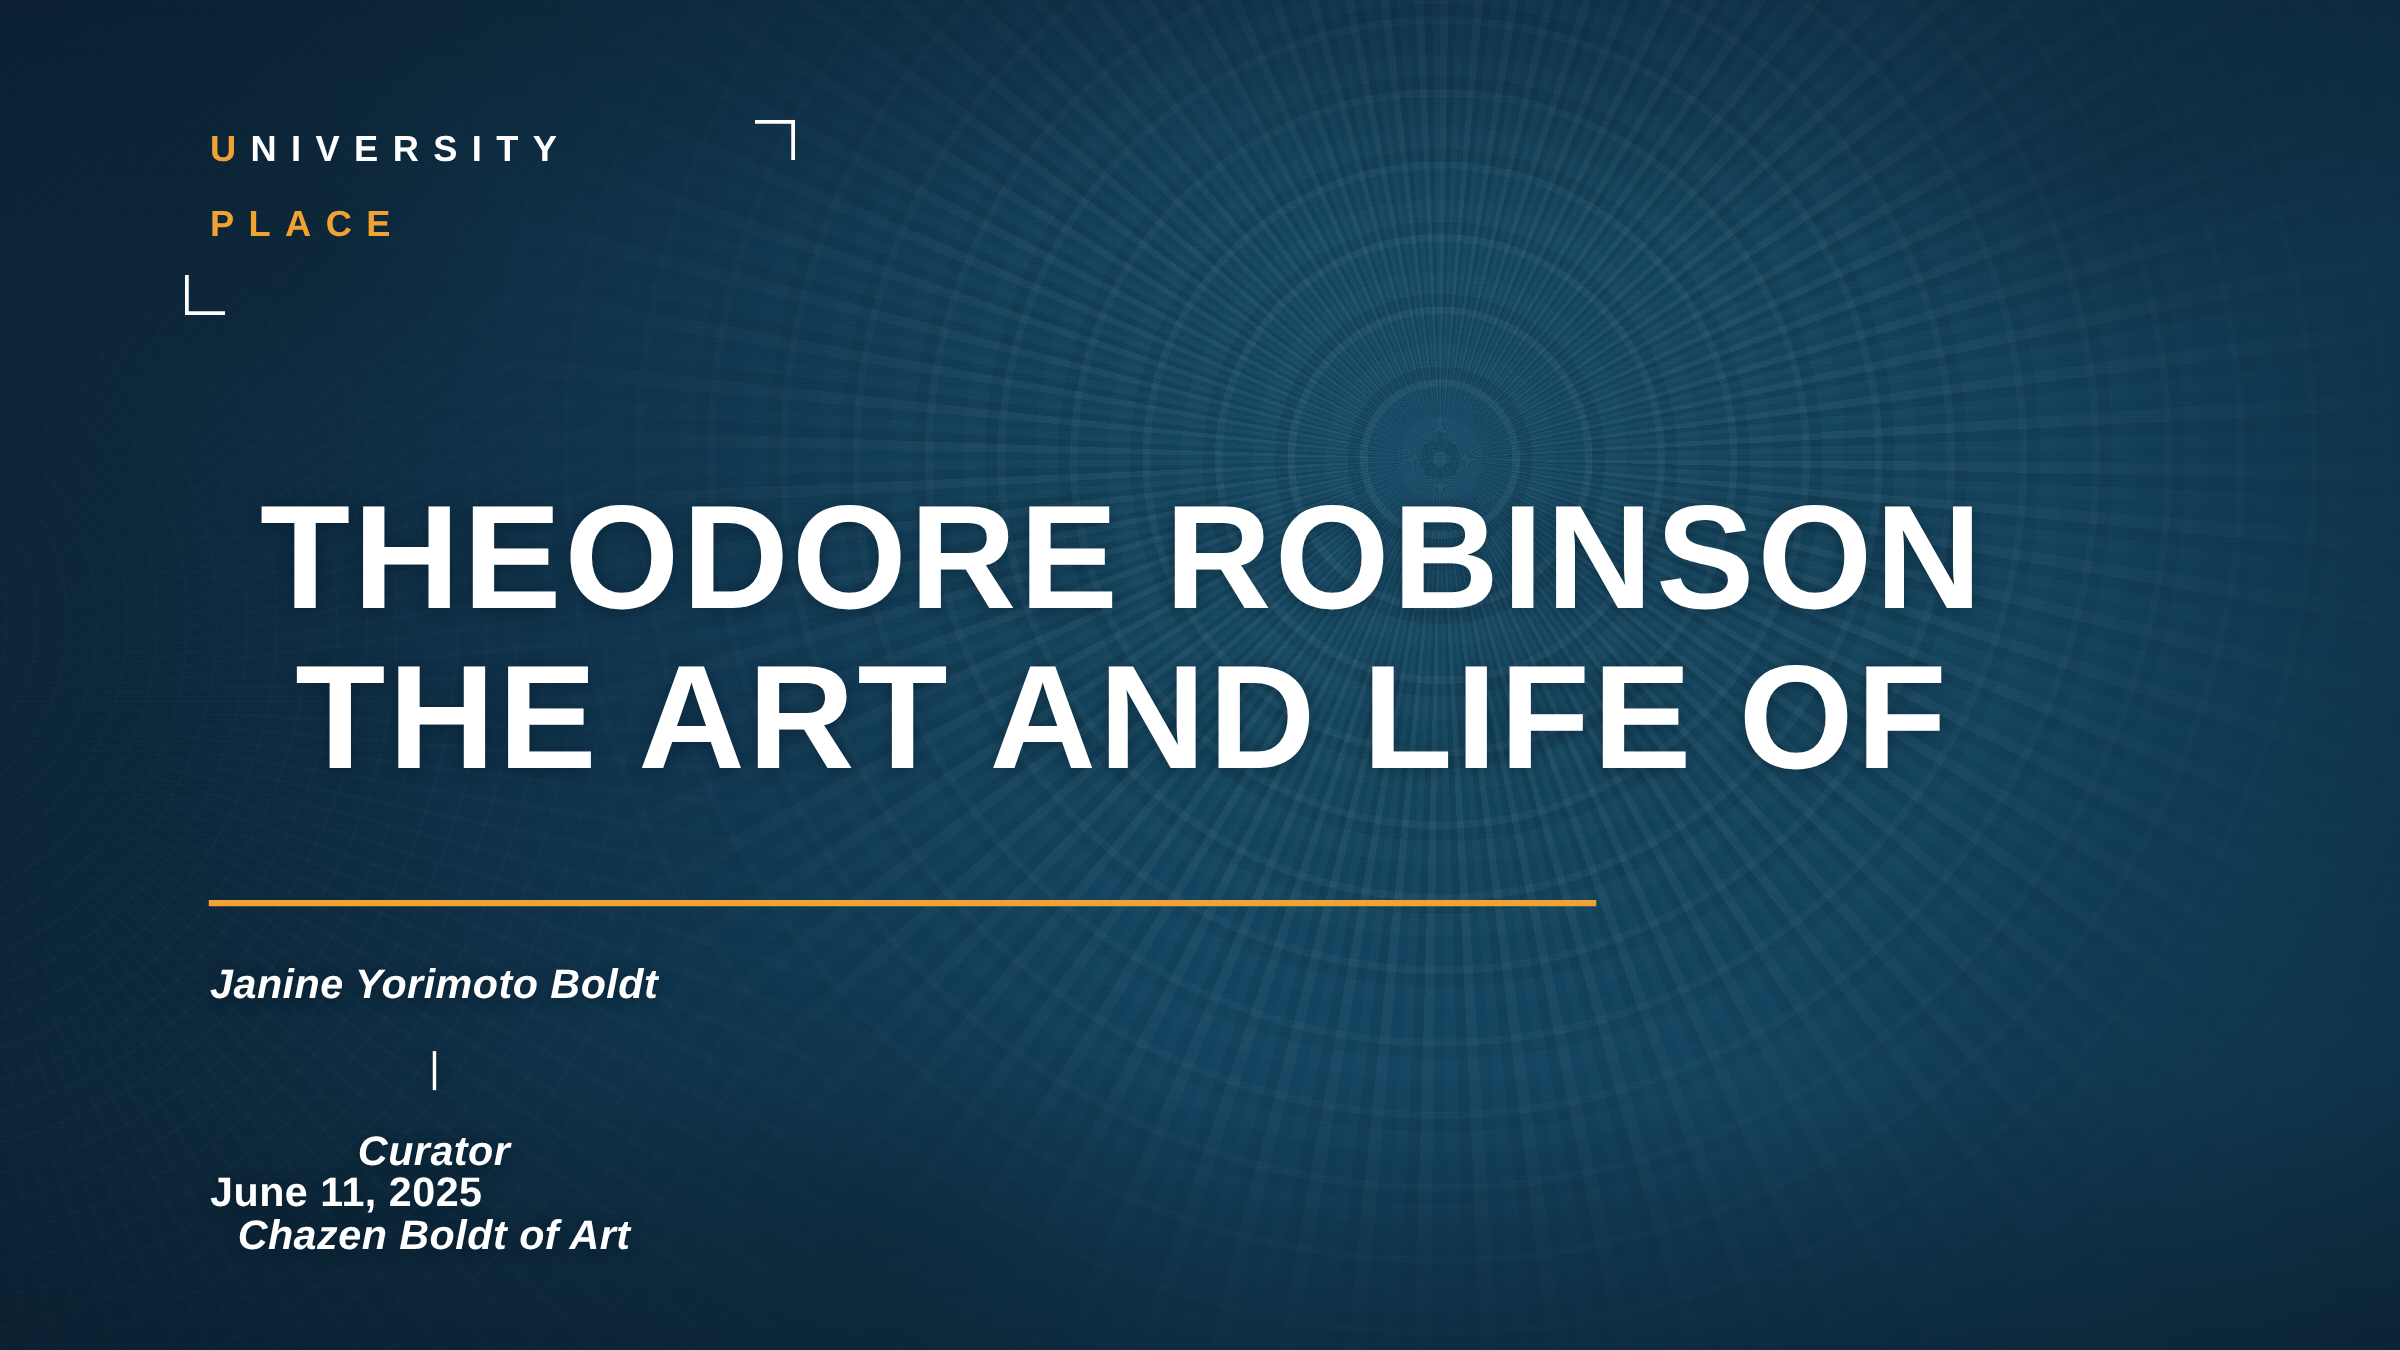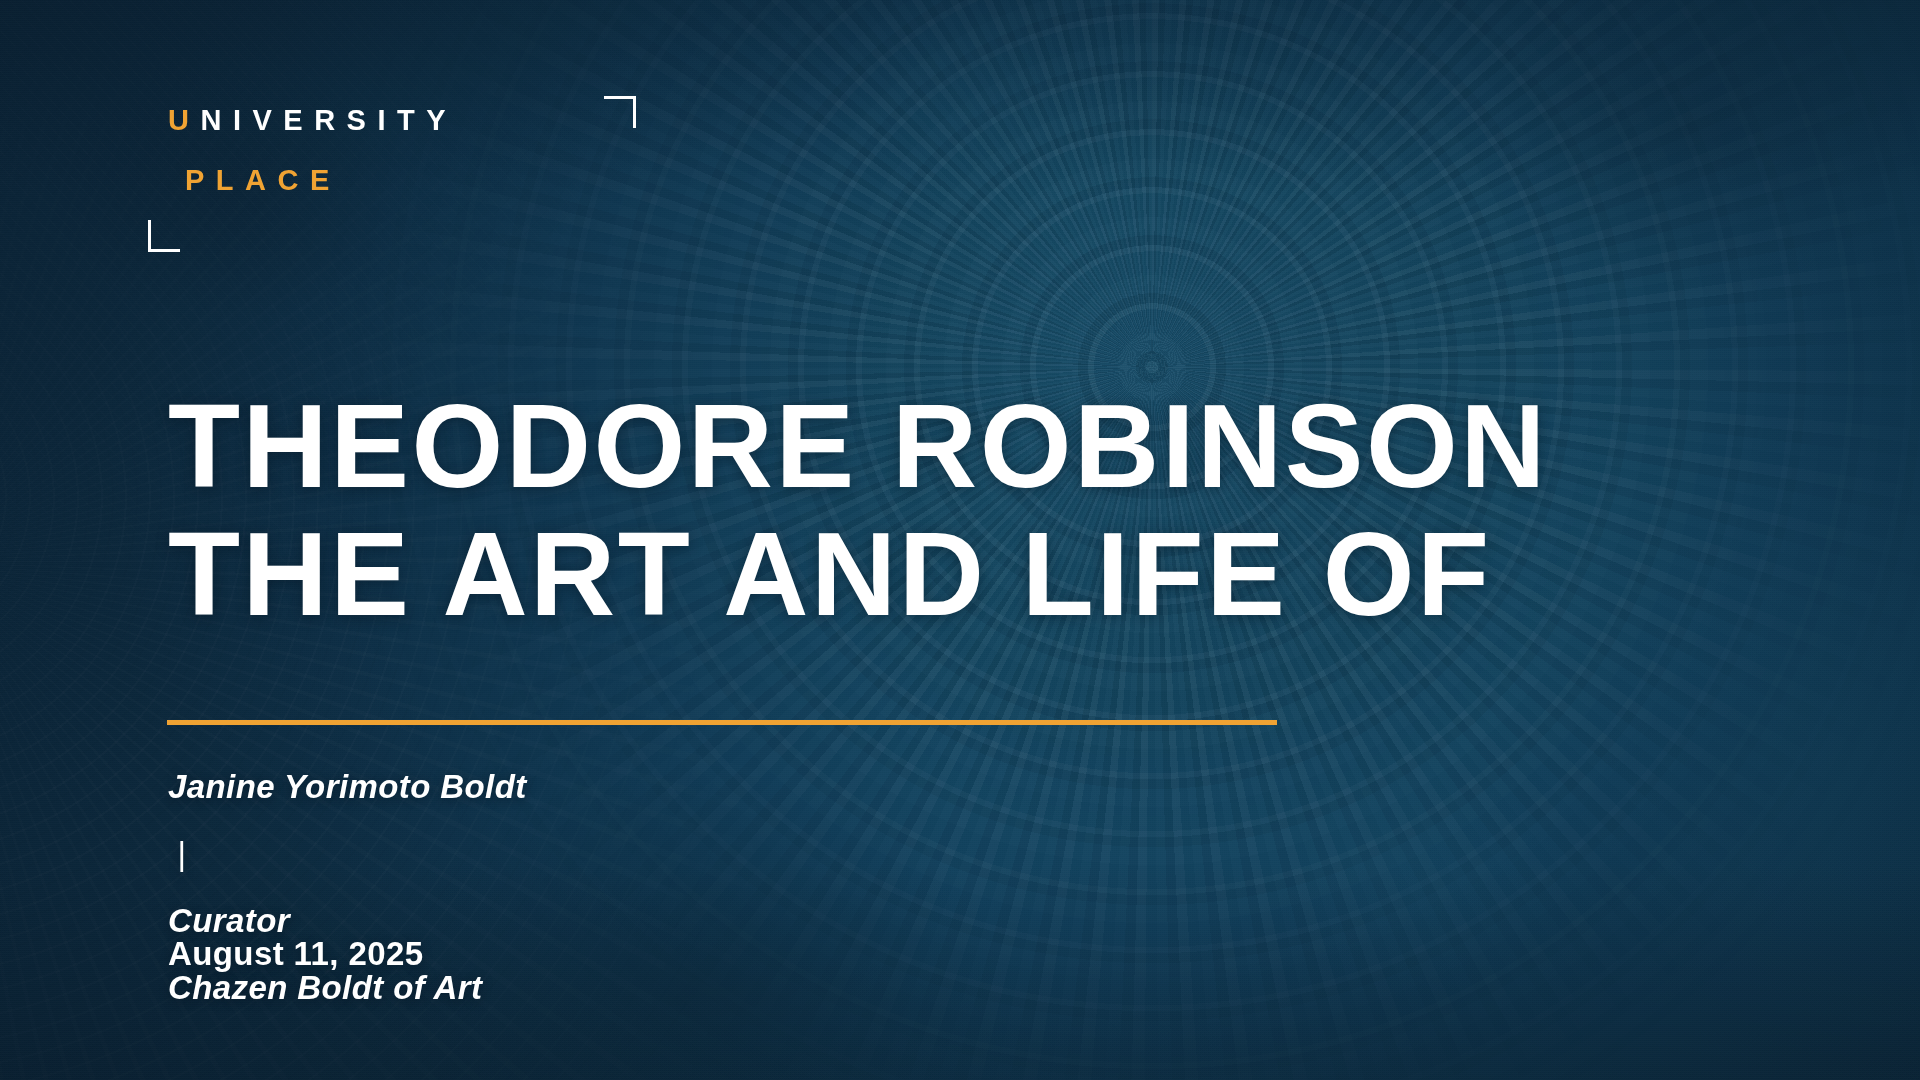--- a/index.html
+++ b/index.html
@@ -6,20 +6,21 @@
   * { margin:0; padding:0; box-sizing:border-box; }
   html,body { width:1920px; height:1080px; overflow:hidden; background:#0d2438; }
 
   body { font-family:"Liberation Sans", sans-serif; }
 
   #slide {
     position:relative;
     width:1920px; height:1080px;
     overflow:hidden;
     background:#6d28d9;
+    text-align:center;
   }
 
   
   .bg-layer { position:absolute; inset:0; }
 
   
   .bg-base {
     background:
       radial-gradient(ellipse 1100px 900px at 62% 40%, #1b5674 0%, #17506c 28%, #134563 55%, #103c57 78%, #0e3349 100%),
       linear-gradient(125deg, #0c2742 0%, #10354e 32%, #15486312 60%, #0d2c45 100%);
@@ -119,21 +120,21 @@
   #content { position:absolute; inset:0; }
 
   
   .logo { position:absolute; left:168px; top:96px; width:440px; height:146px; }
 
   .logo-line { position:absolute; white-space:nowrap;
     font-family:"Liberation Sans", sans-serif;
     font-weight:600; font-size:29px; letter-spacing:11.5px; }
   .logo-univ { left:0; top:8px; color:#ffffff; }
   .logo-univ .lead { color:#f0a333; }
-  .logo-place { left:17px; top:68px; color:#f0a333; }
+  .logo-place { left:0; top:68px; color:#f0a333; }
 
   .bracket { position:absolute; }
   .bracket-tr { right:-28px; top:0px; width:32px; height:32px;
     border-top:3px solid #ffffff; border-right:3px solid #ffffff; }
   .bracket-bl { left:-20px; bottom:-10px; width:32px; height:32px;
     border-bottom:3px solid #ffffff; border-left:3px solid #ffffff; }
 
   
   .title {
     position:absolute; left:168px; top:382px; width:1460px;
@@ -202,16 +203,16 @@
       <span class="title-line">THE ART AND LIFE OF</span>
     </h1>
 
     <div class="rule"></div>
 
     <div class="presenter">
       <span><span>Janine Yorimoto Boldt</span><span class="sep">|</span><span>Curator</span></span>
       <span>Chazen Boldt of Art</span>
     </div>
 
-    <div class="date">August 11, 2025</div>
+    <div class="date">June 11, 2025</div>
 
   </div>
 </div>
 
 </body></html>

